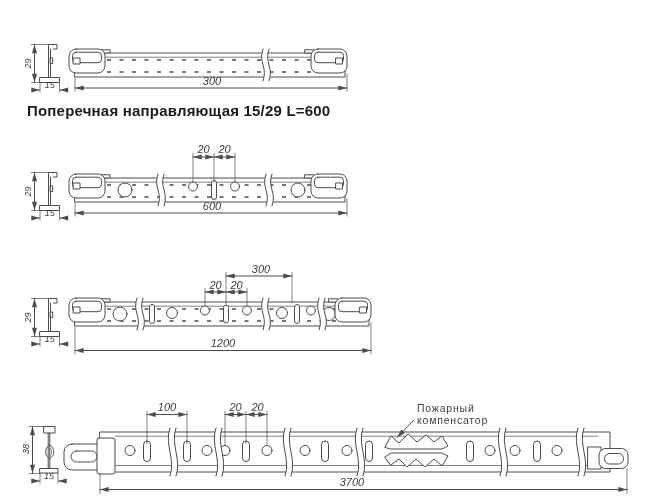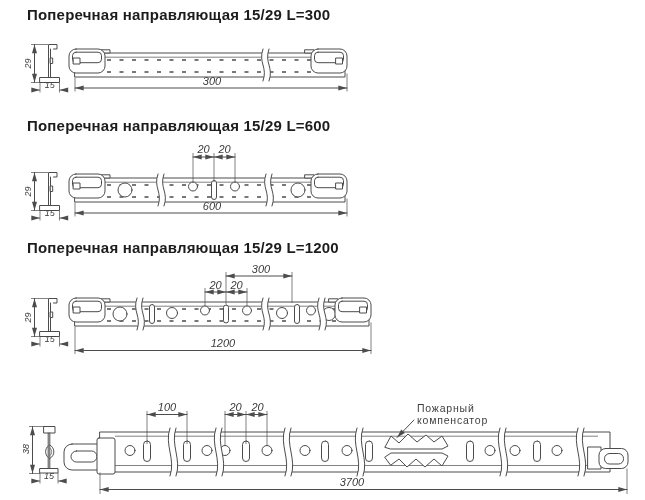--- a/index.html
+++ b/index.html
@@ -14,23 +14,21 @@
   svg text{font-family:"Liberation Sans",sans-serif;font-style:italic;fill:#3c3c3c}
   .dim{font-size:11px}
   .dims{font-size:9px}
   .co{font-style:normal;font-size:10.5px;letter-spacing:.8px;fill:#3f3f3f}
 </style>
 </head>
 <body>
 
 <div class="page">
 
-  <h2 class="hd" style="top:6px">Поперечная направляющая 15/29 L=300</h2>
-  <h2 class="hd" style="top:117px">Поперечная направляющая 15/29 L=600</h2>
-  <h2 class="hd" style="top:239px">Поперечная направляющая 15/29 L=1200</h2>
+  <h2 class="hd" style="top:102px">Поперечная направляющая 15/29 L=600</h2>
 
   <svg class="drawing" width="645" height="500" viewBox="0 0 645 500">
     <defs>
       <marker id="ar" markerUnits="userSpaceOnUse" markerWidth="10" markerHeight="7" refX="9.3" refY="3.5" orient="auto-start-reverse">
         <path d="M0.6,1 L9.3,3.5 L0.6,6 Z" fill="#4c4c4c"></path>
       </marker>
 
       <g id="xsec29">
         <line class="thin" x1="4" y1="2.5" x2="21" y2="2.5"></line>
         <line class="thin" x1="4" y1="40.5" x2="13" y2="40.5"></line>

